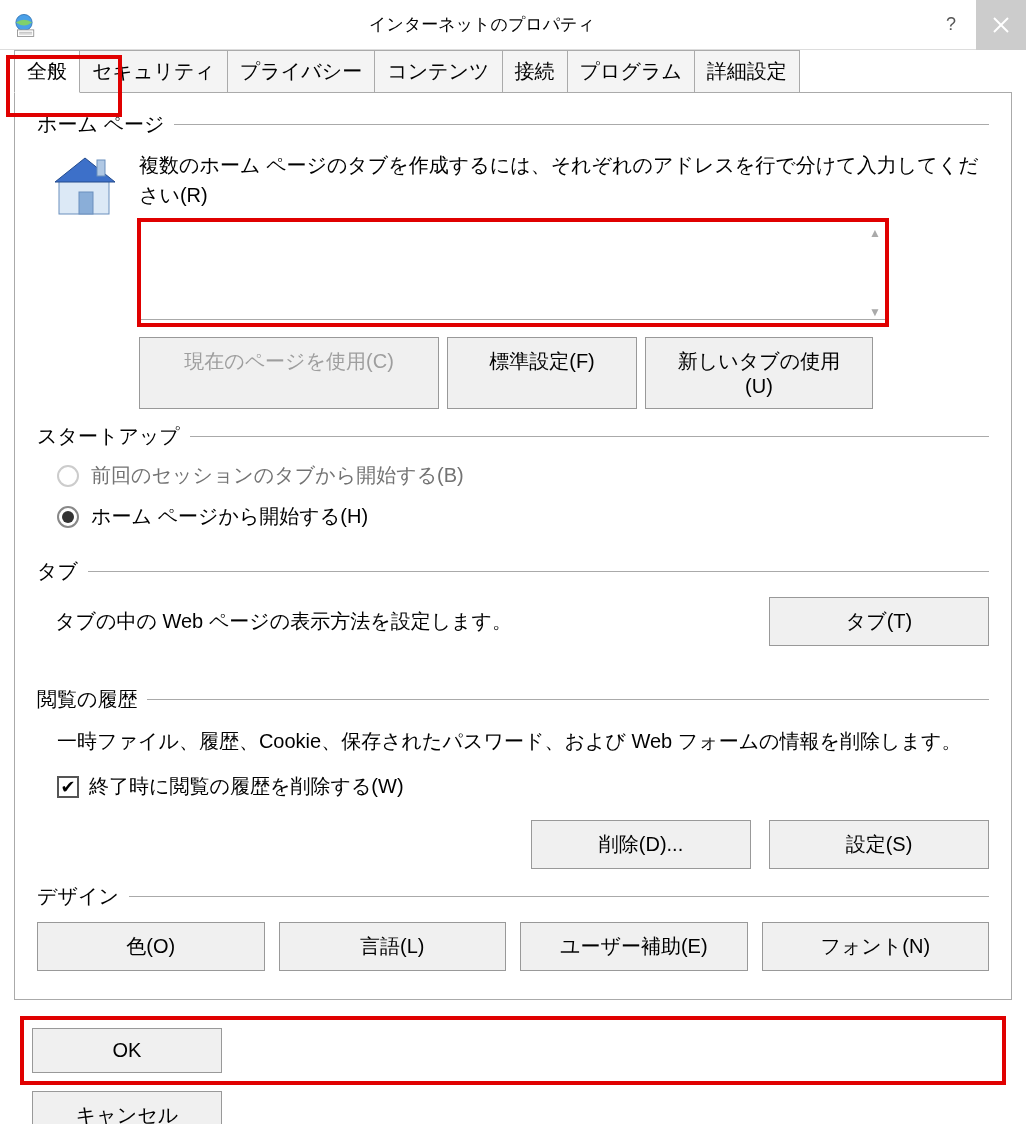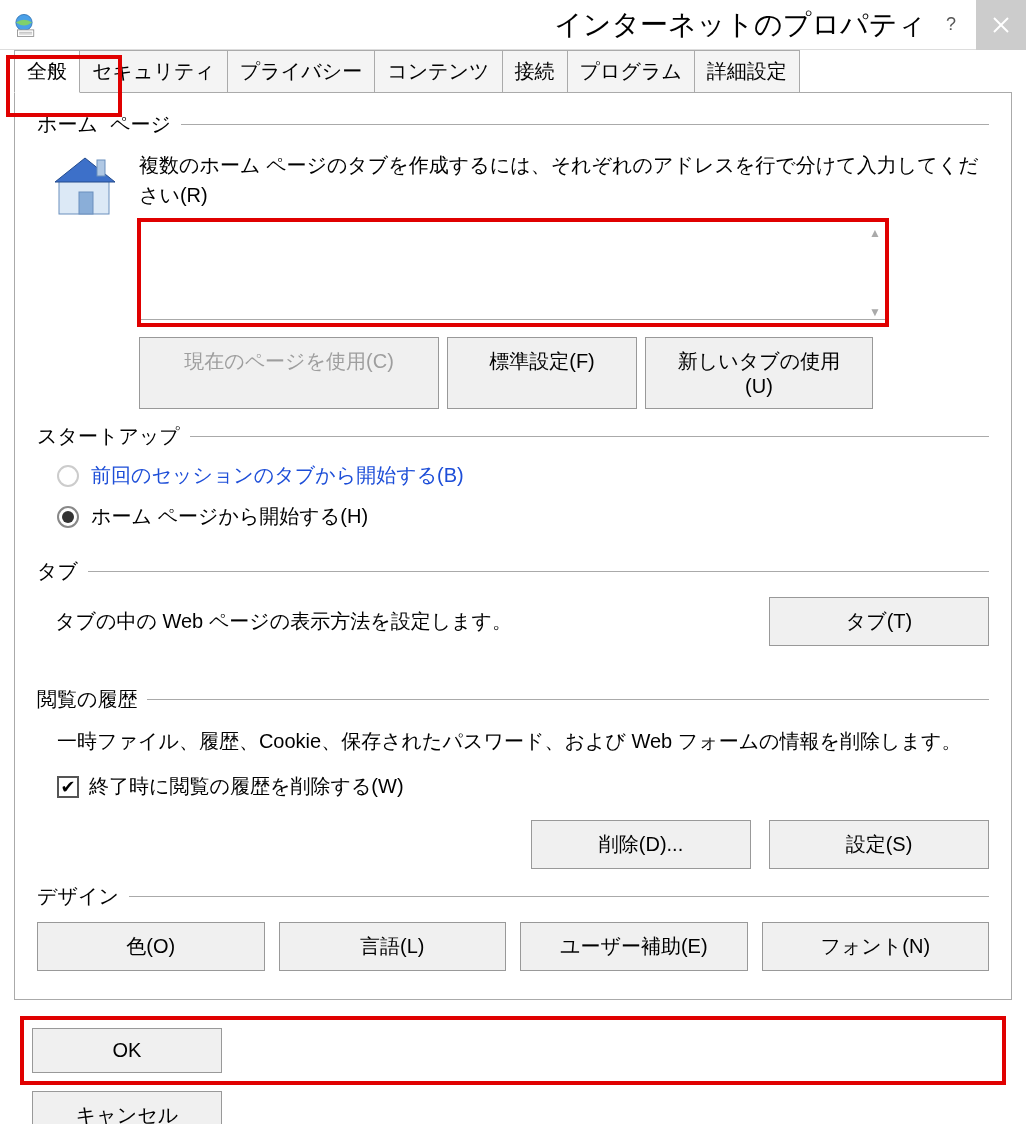--- a/index.html
+++ b/index.html
@@ -1,29 +1,29 @@
 <!DOCTYPE html>
 <html><head>
 <meta charset="utf-8">
 <style>
 * { box-sizing: border-box; margin: 0; padding: 0; font-family: "Meiryo", "Yu Gothic", sans-serif; }
 body { background: #fff; width: 1026px; height: 1124px; overflow: hidden; font-size: 20px; }
 .titlebar { height: 50px; display: flex; align-items: center; background: #fff; border-bottom: 1px solid #ddd; }
 .title-icon { width: 28px; height: 28px; margin-left: 10px; display: flex; align-items: center; justify-content: center; }
-.title-text { flex: 1; text-align: right; font-size: 28px; }
+.title-text { flex: 1; text-align: center; font-size: 17px; }
 .title-buttons { display: flex; height: 50px; }
 .title-btn { width: 50px; display: flex; align-items: center; justify-content: center; font-size: 18px; color: #555; cursor: pointer; }
 .title-btn.close { background: #ccc; width: 50px; color: #fff; font-size: 22px; }
 .tabs { display: flex; padding-left: 14px; }
 .tab { padding: 7px 12px; border: 1px solid #aaa; background: #f4f4f4; font-size: 20px; margin-right: -1px; cursor: pointer; }
 .tab.active { background: #fff; border-bottom: 1px solid #fff; position: relative; z-index: 2; }
 .red-box { position: absolute; border: 4px solid #e00000; z-index: 10; pointer-events: none; }
 .panel { border: 1px solid #aaa; margin: -1px 14px 14px 14px; padding: 18px 22px 14px 22px; }
 fieldset { border: none; border-top: 1px solid #aaa; margin-bottom: 14px; padding-top: 12px; }
-fieldset > legend { padding-right: 10px; font-size: 20px; font-family: Liberation Mono, monospace; }
+fieldset > legend { padding-right: 10px; font-size: 20px; }
 .homepage-row { display: flex; gap: 16px; }
 .home-icon { width: 76px; height: 68px; flex-shrink: 0; margin-left: 10px; }
 .hp-right { flex: 1; }
 .hp-text { font-size: 20px; line-height: 1.5; margin-bottom: 10px; }
 .hp-textarea { width: 748px; height: 100px; border: 1px solid #aaa; resize: none; font-size: 18px; padding: 6px; background: #fff; }
 .hp-text-wrap { position: relative; display: inline-block; }
 .hp-scroll-arrows { position: absolute; right: 6px; top: 0; bottom: 0; display: flex; flex-direction: column; justify-content: space-between; padding: 6px 0; }
 .hp-arrow { color: #aaa; font-size: 12px; }
 .btn { background: #f0f0f0; border: 1px solid #999; padding: 10px 18px; font-size: 20px; cursor: pointer; text-align: center; }
 .btn.disabled { color: #9e9e9e; }
@@ -36,21 +36,21 @@
 .tab-row { display: flex; align-items: center; justify-content: space-between; padding-left: 18px; }
 .cb-row { display: flex; align-items: center; gap: 10px; margin-left: 20px; font-size: 20px; }
 .checkbox { width: 22px; height: 22px; border: 2px solid #555; display: flex; align-items: center; justify-content: center; font-size: 18px; line-height: 1; }
 .history-text { margin-left: 20px; font-size: 20px; line-height: 1.6; margin-bottom: 16px; }
 .history-btns { display: flex; gap: 18px; justify-content: flex-end; }
 .history-btns .btn, .tab-row .btn { width: 220px; }
 .design-btns { display: flex; gap: 14px; }
 .design-btns .btn { flex: 1; }
 .footer { display: flex; gap: 18px; justify-content: flex-end; padding: 14px 32px; flex-direction: column; }
 .footer .btn { width: 190px; }
-.disabled-text { color: #1d4ed8; }
+.disabled-text { color: #737373; }
 </style>
 </head>
 <body>
 
 <div class="titlebar">
   <div class="title-icon">
     <svg viewBox="0 0 32 32" width="26" height="26">
       <circle cx="16" cy="13" r="10" fill="#4aa0e8" stroke="#2a6fb0" stroke-width="1"></circle>
       <path d="M6 13 Q16 6 26 13 Q16 20 6 13" fill="#7fd06c"></path>
       <rect x="8" y="22" width="20" height="8" fill="#fff" stroke="#888" stroke-width="1"></rect>

